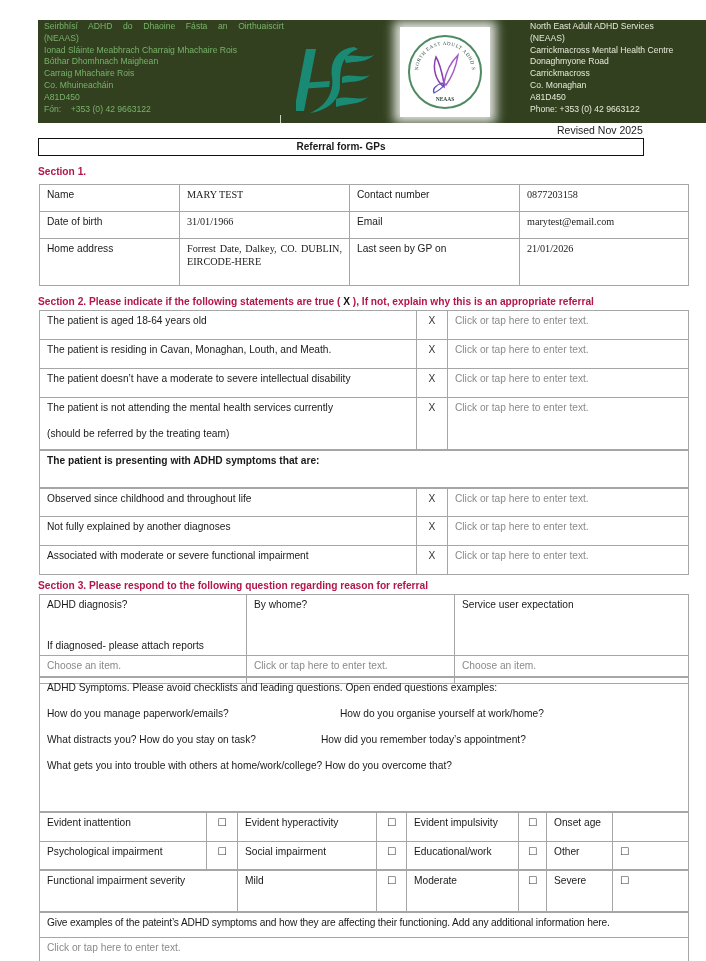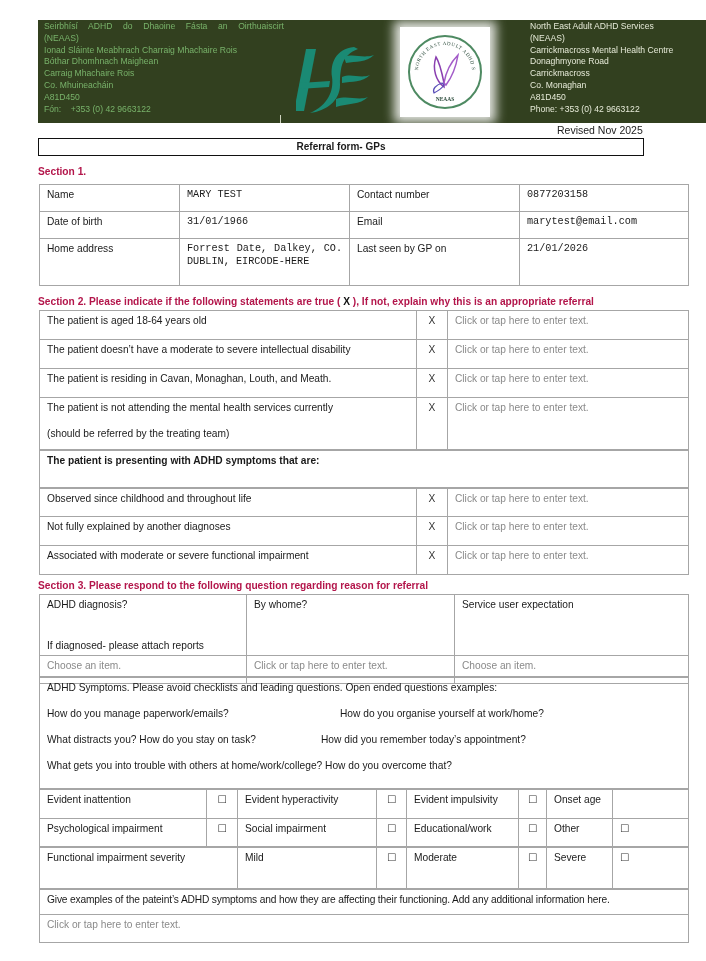--- a/index.html
+++ b/index.html
@@ -19,21 +19,21 @@
 
   .revised { position: absolute; left: 557px; top: 124px; font-size: 10.5px; color: #222; }
 
   .form-title { position: absolute; left: 38px; top: 138px; width: 604px; height: 16px; border: 1px solid #111;
                 text-align: center; font-weight: bold; font-size: 10px; line-height: 16px; }
 
   .section-title { position: absolute; left: 38px; color: #b3164b; font-weight: bold; font-size: 10.2px; }
 
   table.grid { position: absolute; border-collapse: collapse; table-layout: fixed; }
   table.grid td { border: 1px solid #a6a6a6; vertical-align: top; padding: 3px 7px; font-size: 10.2px; line-height: 13px; }
-  .serif { font-family: Liberation Mono, monospace; font-size: 11.2px; }
+  .serif { font-family: Liberation Serif, serif; font-size: 11.2px; }
   .placeholder { color: #8a8a8a; }
   .xmark { text-align: center; color: #333; font-size: 11px; }
   .chk { text-align: center; font-size: 11px; color: #333; }
   tr.thick-top td { border-top: 2px solid #a6a6a6; }
 </style>
 </head>
 <body>
 
 <div class="banner">
   <div class="banner-left">
@@ -129,26 +129,26 @@
       <col style="width:31px">
       <col style="width:241px">
     </colgroup>
   <tbody>
       <tr style="height:29px;">
     <td>The patient is aged 18-64 years old</td>
     <td class="xmark">X</td>
     <td class="placeholder">Click or tap here to enter text.</td>
   </tr>
   <tr style="height:29px;">
+    <td>The patient is residing in Cavan, Monaghan, Louth, and Meath.</td>
+    <td class="xmark">X</td>
+    <td class="placeholder">Click or tap here to enter text.</td>
+  </tr>
+  <tr style="height:29px;">
     <td>The patient doesn’t have a moderate to severe intellectual disability</td>
-    <td class="xmark">X</td>
-    <td class="placeholder">Click or tap here to enter text.</td>
-  </tr>
-  <tr style="height:29px;">
-    <td>The patient is residing in Cavan, Monaghan, Louth, and Meath.</td>
     <td class="xmark">X</td>
     <td class="placeholder">Click or tap here to enter text.</td>
   </tr>
   <tr style="height:52px;">
     <td>
       <div>The patient is not attending the mental health services currently</div>
       <div style="margin-top:13px;">(should be referred by the treating team)</div>
     </td>
     <td class="xmark">X</td>
     <td class="placeholder">Click or tap here to enter text.</td>
@@ -203,21 +203,21 @@
     <col style="width:167px">
       <col style="width:31px">
       <col style="width:139px">
       <col style="width:30px">
     <col style="width:112px">
       <col style="width:28px">
       <col style="width:66px">
       <col style="width:76px">
   </colgroup>
   <tbody>
-      <tr class="thick-top" style="height:112px;">
+      <tr class="thick-top" style="height:135px;">
     <td colspan="8" style="line-height:13px;">
       <div>ADHD Symptoms. Please avoid checklists and leading questions. Open ended questions examples:</div>
       <div style="margin-top:13px; position:relative; height:13px;">
         <span>How do you manage paperwork/emails?</span>
         <span style="position:absolute; left:257px;padding-left:36px;">How do you organise yourself at work/home?</span>
       </div>
       <div style="margin-top:13px; position:relative; height:13px;">
         <span>What distracts you? How do you stay on task?</span>
         <span style="position:absolute; left:274px;">How did you remember today’s appointment?</span>
       </div>

